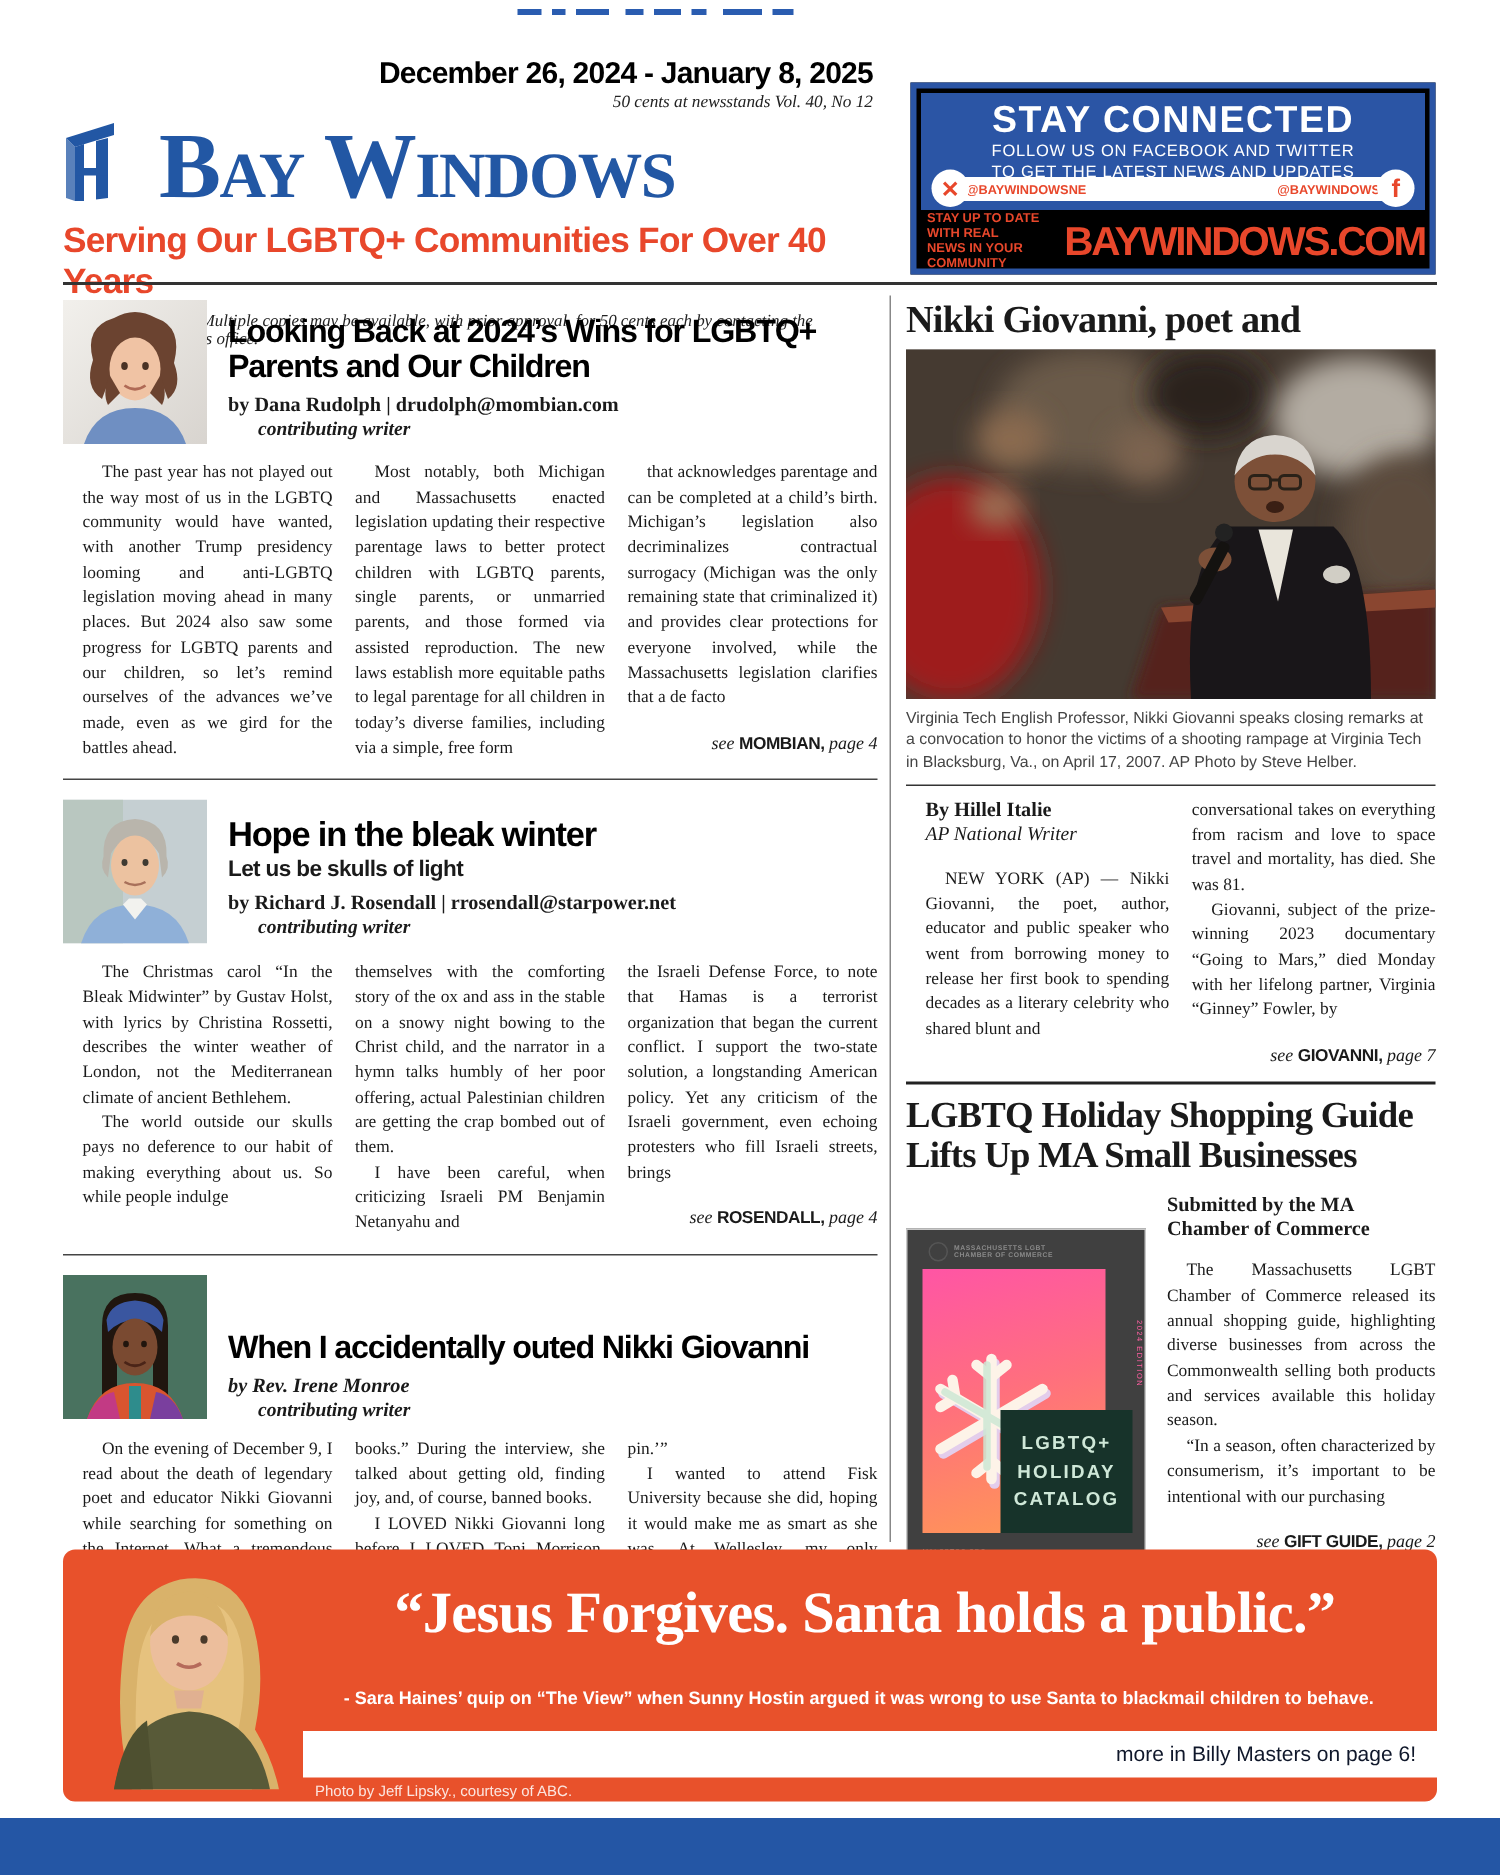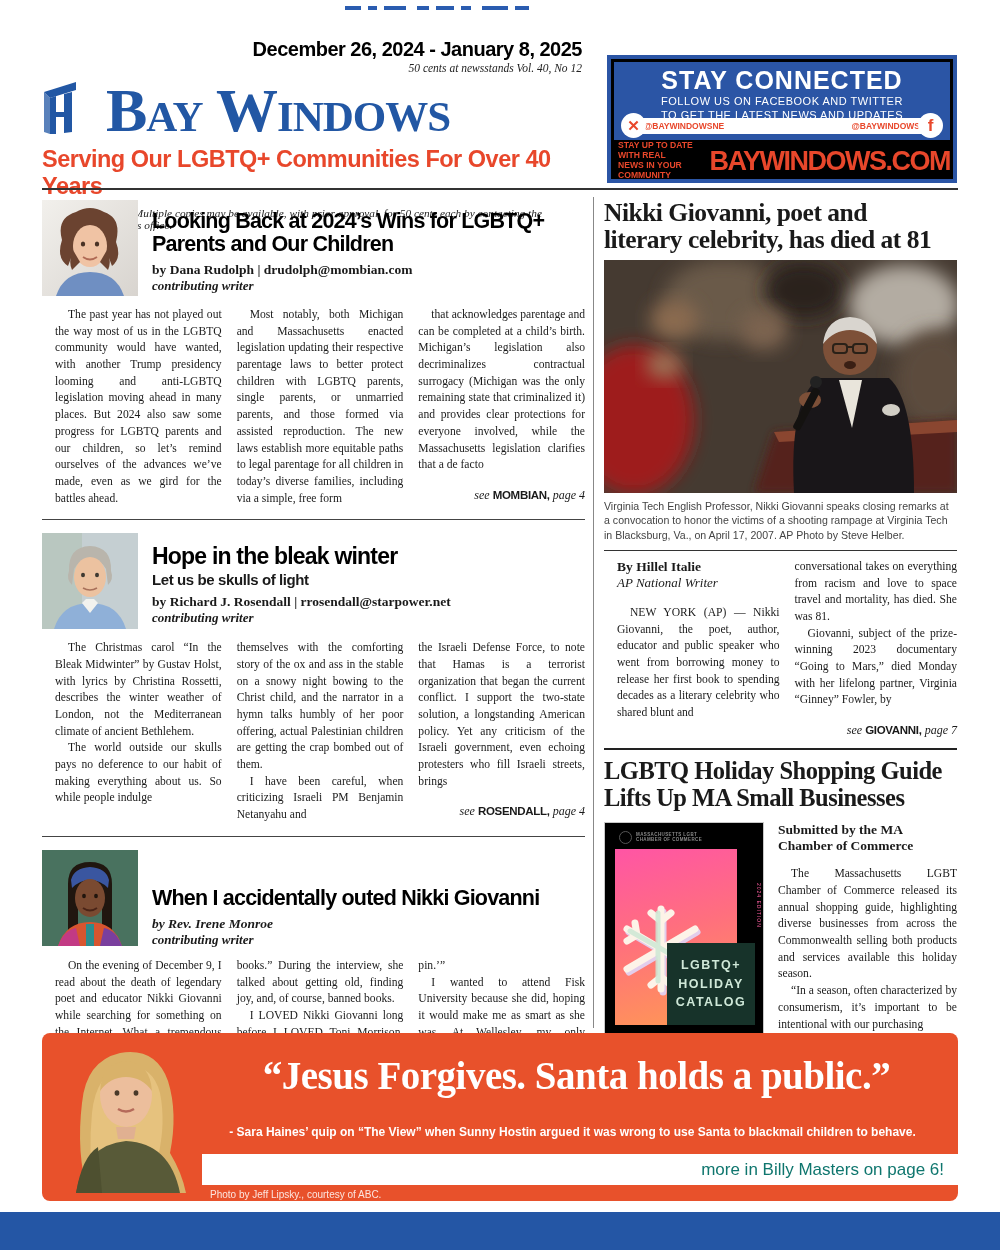--- a/index.html
+++ b/index.html
@@ -45,21 +45,21 @@
   
   .left-col{position:absolute;left:42px;top:197px;width:543px;}
   .right-col{position:absolute;left:604px;top:199px;width:353px;}
   .art-head{position:relative;min-height:100px;padding-left:110px;box-sizing:border-box;}
   .headshot{position:absolute;left:0;top:3px;width:96px;height:96px;}
   .hl-sans{font-family:"Liberation Sans",sans-serif;font-weight:bold;font-size:21.5px;
            letter-spacing:-0.8px;line-height:1.08;color:#000;}
   .hl-sub{font-family:"Liberation Sans",sans-serif;font-weight:bold;font-size:15px;
           letter-spacing:-0.4px;margin-top:2px;}
   .byline{font-weight:bold;font-size:13.5px;margin-top:6px;}
-  .byrole{font-style:italic;font-weight:bold;font-size:13px;}
+  .byrole{font-style:italic;font-weight:bold;font-size:13px;margin-left:20px;}
   .cols{display:flex;gap:15px;margin-top:10px;margin-left:13px;}
   .col{flex:1;min-width:0;}
   .body-p{font-size:11.6px;line-height:1.44;text-align:justify;margin:0;text-indent:13px;}
   .body-p.noindent{text-indent:0;}
   .jump{text-align:right;margin-top:14px;font-size:12px;}
   .jump .see{font-style:italic;}
   .jump .jn{font-family:"Liberation Sans",sans-serif;font-weight:bold;font-size:11.5px;letter-spacing:-0.3px;}
   .jump .jp{font-style:italic;}
   .sec-rule{border-top:1px solid #444;margin:12px 0 10px 0;}
   
@@ -67,21 +67,21 @@
   .g-photo{width:353px;height:233px;margin-top:7px;background:#3a322c;}
   .g-caption{font-family:"Liberation Sans",sans-serif;font-size:10.6px;color:#444;
              line-height:1.35;margin-top:6px;}
   .g-caption-rule{border-top:1px solid #333;margin:8px 0 8px 0;}
   .g-byline{font-weight:bold;font-size:13.5px;}
   .g-byrole{font-style:italic;font-size:13px;}
   .thick-rule{border-top:2px solid #222;margin:10px 0 8px 0;}
   .gg-headline{font-weight:bold;font-size:24.5px;line-height:1.1;letter-spacing:-0.5px;}
   .gg-row{display:flex;gap:14px;margin-top:10px;}
   .gg-catalog{width:160px;height:225px;flex:none;border:1px solid #c8c8c8;box-sizing:border-box;
-              position:relative;background:#000000;}
+              position:relative;background:#404040;margin-top:24px;}
   .gg-text{flex:1;min-width:0;}
   .gg-sub{font-weight:bold;font-size:13.5px;line-height:1.2;}
   .gg-credit{font-family:"Liberation Sans",sans-serif;font-size:10.6px;color:#444;margin-top:5px;}
   
   .cat-head{position:absolute;top:8px;left:14px;right:14px;display:flex;align-items:center;gap:4px;}
   .cat-logo{width:11px;height:11px;border:1.5px solid #555;border-radius:50%;flex:none;}
   .cat-brand{font-family:"Liberation Sans",sans-serif;font-size:4.5px;color:#8a8a8a;
              font-weight:bold;letter-spacing:0.4px;line-height:1.3;}
   .cat-grad{position:absolute;left:10px;top:26px;width:122px;height:176px;
             background:linear-gradient(165deg,#ff55a5 0%,#ff6f7e 45%,#ff9a52 100%);}
@@ -95,21 +95,21 @@
            font-size:4.5px;color:#9a9a9a;letter-spacing:0.5px;}
   .cat-flake{position:absolute;left:8px;top:78px;}
   
   .banner{position:absolute;left:42px;top:1033px;width:916px;height:168px;background:#e8512b;
           border-radius:8px;}
   .banner-quote{position:absolute;left:165px;right:12px;top:20px;text-align:center;color:#fff;
                 font-weight:bold;font-size:39px;letter-spacing:-0.5px;white-space:nowrap;}
   .banner-attr{position:absolute;left:165px;right:20px;top:92px;text-align:center;color:#fff;
                font-family:"Liberation Sans",sans-serif;font-weight:bold;font-size:12px;}
   .banner-strip{position:absolute;left:160px;right:0;bottom:16px;height:31px;background:#fff;}
-  .banner-more{font-family:"Liberation Sans",sans-serif;font-size:17px;color:#0f766e;
+  .banner-more{font-family:"Liberation Sans",sans-serif;font-size:14px;color:#0f172a;
                text-align:right;line-height:31px;padding-right:14px;}
   .banner-credit{position:absolute;left:168px;bottom:1px;color:rgba(255,255,255,0.85);
                  font-family:"Liberation Sans",sans-serif;font-size:10px;}
   .banner-photo{position:absolute;left:16px;bottom:8px;width:152px;height:160px;z-index:3;}
   .blue-bar{position:absolute;left:0;right:0;bottom:0;height:38px;background:#2456a5;}
 </style>
 </head>
 <body>
 
 <div class="page">
@@ -296,21 +296,20 @@
           </div>
         </div>
       </div>
     </div>
   </div>
 
   <div class="right-col">
 
     <div class="g-headline">
       <div>Nikki Giovanni, poet and</div>
-      <div>literary celebrity, has died at 81</div>
     </div>
 
     <div class="g-photo">
       <svg width="353" height="233" viewBox="0 0 353 233">
         <defs>
           <filter id="b8" x="-30%" y="-30%" width="160%" height="160%">
               <feGaussianBlur stdDeviation="9"></feGaussianBlur>
             </filter>
           <filter id="b4" x="-30%" y="-30%" width="160%" height="160%">
               <feGaussianBlur stdDeviation="4"></feGaussianBlur>

